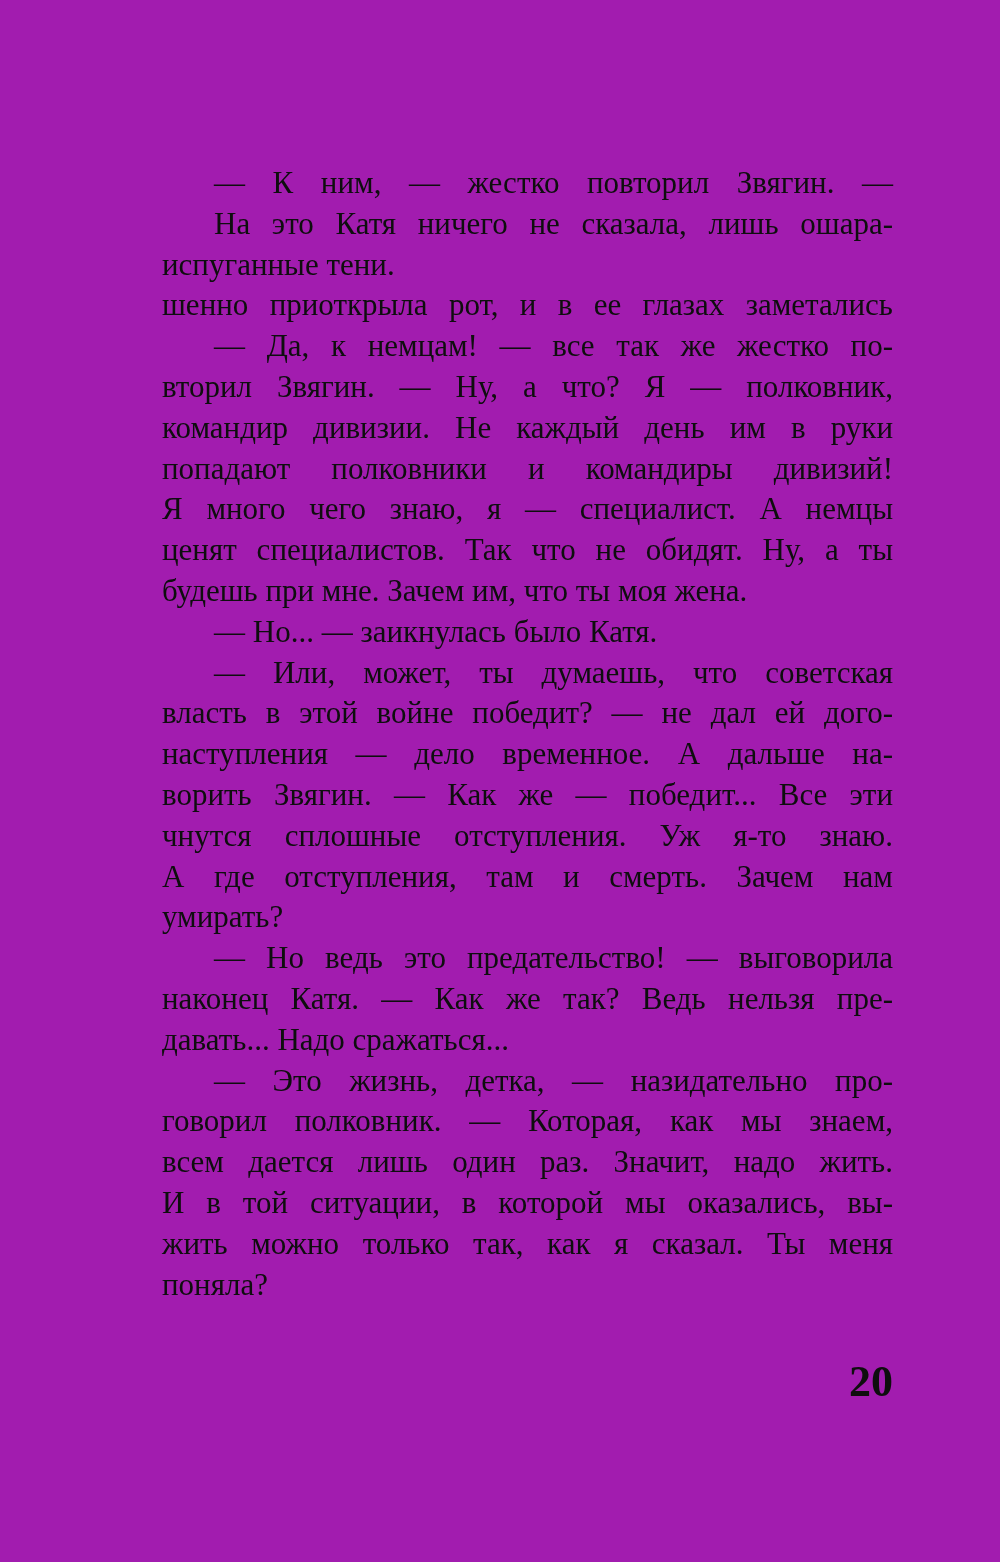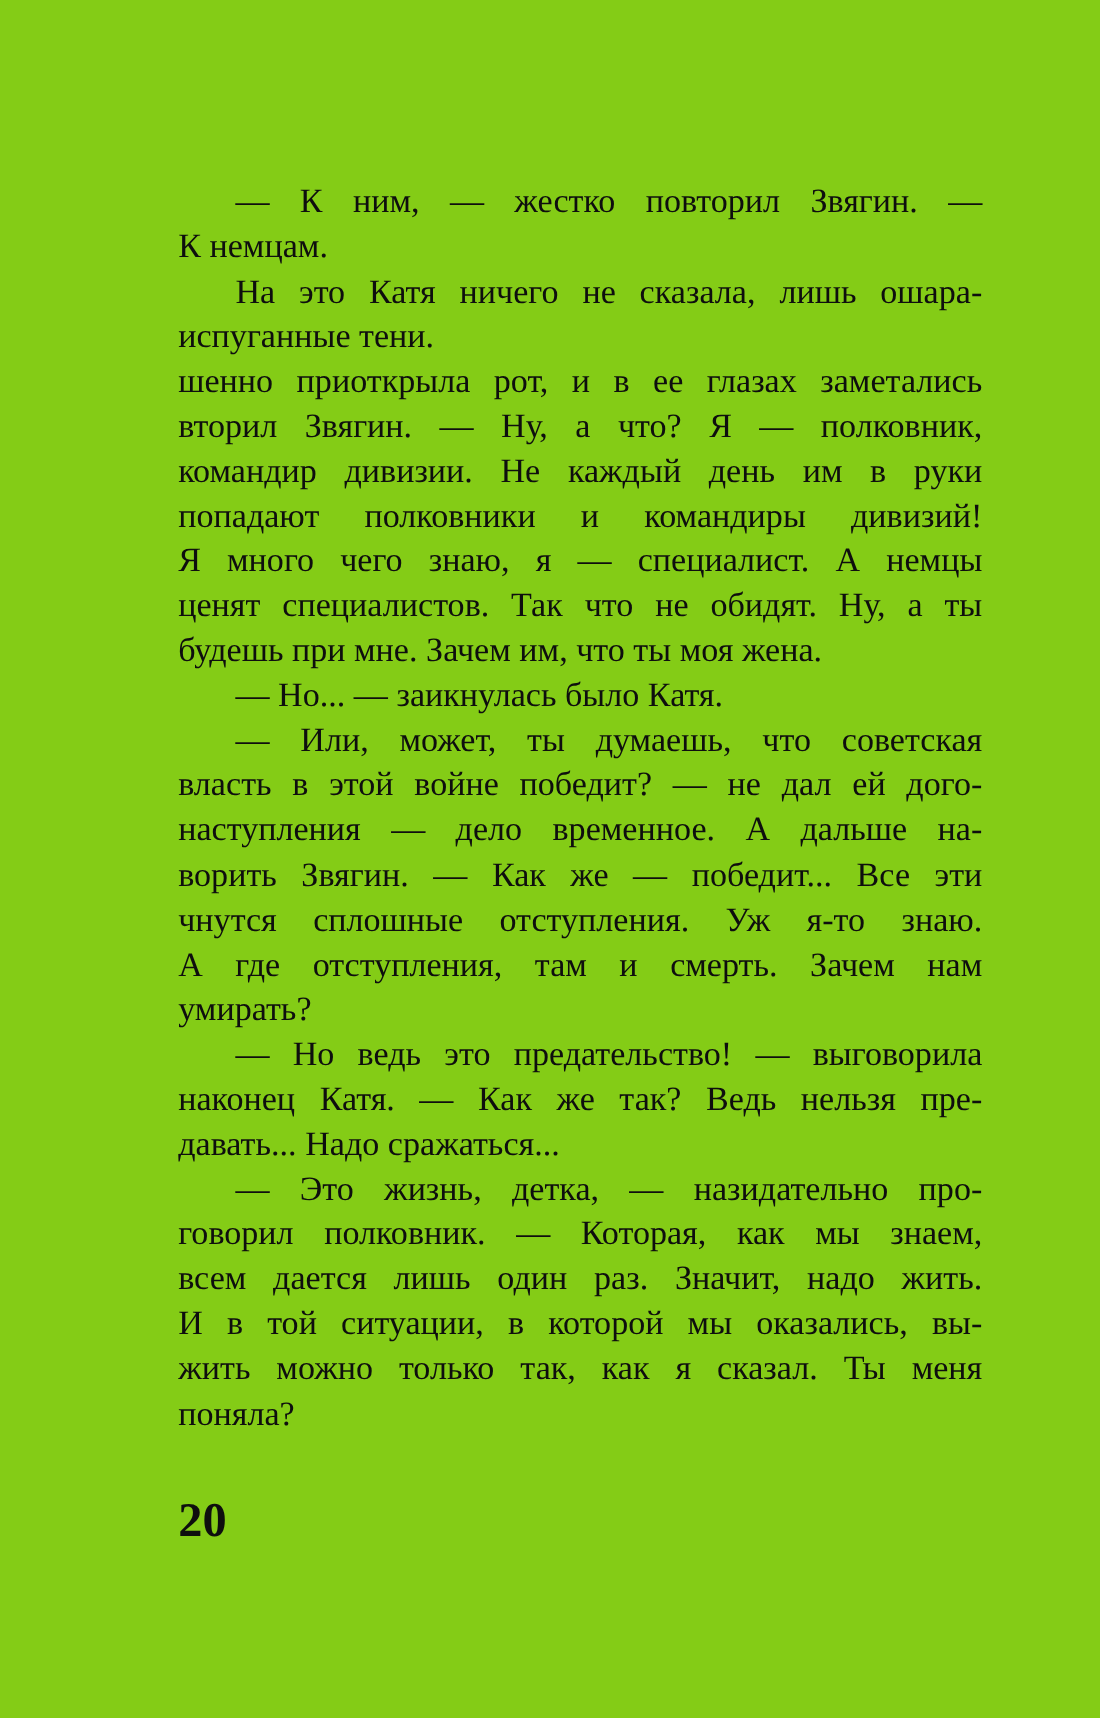--- a/index.html
+++ b/index.html
@@ -4,21 +4,21 @@
 <style>
   html, body {
     margin: 0;
     padding: 0;
     background: #ffffff;
   }
   .book-page {
     position: relative;
     width: 1000px;
     height: 1562px;
-    background: #84cc16;
+    background: #a21caf;
     overflow: hidden;
     font-family: "Liberation Serif", "DejaVu Serif", serif;
     color: #0e0e0e;
   }
   .text-block {
     position: absolute;
     left: 162px;
     top: 163px;
     width: 731px;
     font-size: 31px;
@@ -39,41 +39,41 @@
     text-indent: 52px;
   }
   .text-line.para-last {
     text-align-last: auto;
   }
   .page-footer {
     position: absolute;
     left: 162px;
     top: 1360px;
     width: 731px;
-    text-align: left;
+    text-align: right;
     font-size: 44px;
     line-height: 44px;
     font-weight: bold;
   }
 </style>
 </head>
 <body>
 
 <div class="book-page">
   <div class="text-block" id="text-block">
       <div class="paragraph">
         <div class="text-line para-first">— К ним, — жестко повторил Звягин. —</div>
-        <div class="text-line para-last">К немцам.</div>
       </div>
       <div class="paragraph">
         <div class="text-line para-first">На это Катя ничего не сказала, лишь ошара-</div>
         <div class="text-line para-last">испуганные тени.</div>
         <div class="text-line">шенно приоткрыла рот, и в ее глазах заметались</div>
       </div>
       <div class="paragraph">
+        <div class="text-line para-first">— Да, к немцам! — все так же жестко по-</div>
         <div class="text-line">вторил Звягин. — Ну, а что? Я — полковник,</div>
         <div class="text-line">командир дивизии. Не каждый день им в руки</div>
         <div class="text-line">попадают полковники и командиры дивизий!</div>
         <div class="text-line">Я много чего знаю, я — специалист. А немцы</div>
         <div class="text-line">ценят специалистов. Так что не обидят. Ну, а ты</div>
         <div class="text-line para-last">будешь при мне. Зачем им, что ты моя жена.</div>
       </div>
       <div class="paragraph">
         <div class="text-line para-first para-last">— Но... — заикнулась было Катя.</div>
       </div>

